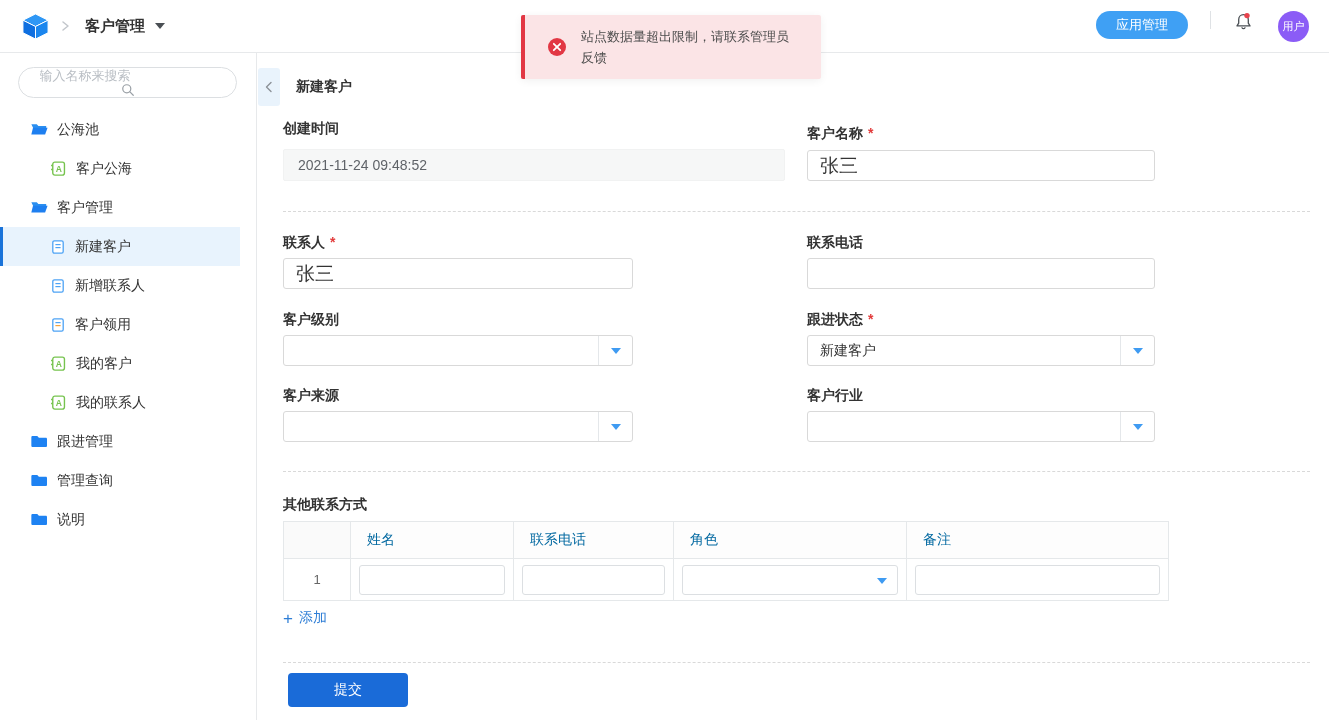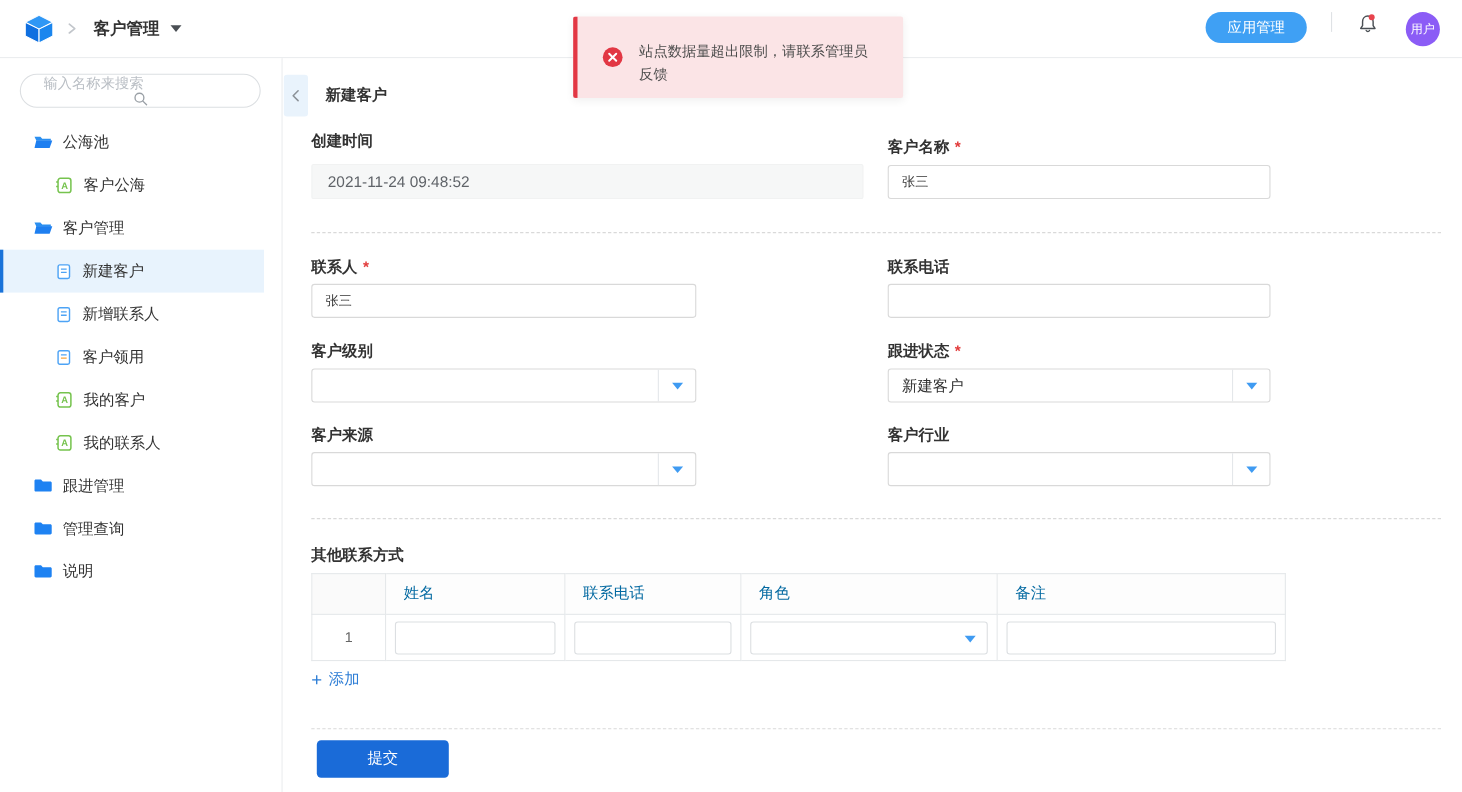--- a/index.html
+++ b/index.html
@@ -22,21 +22,21 @@
   .bell-wrap { margin-right:24px; display:flex; }
   .avatar { width:31px; height:31px; border-radius:50%; background:#8b5cf6; color:#fff;
     font-size:11px; display:flex; align-items:center; justify-content:center; }
 
   
   .toast { position:absolute; left:521px; top:15px; width:300px; min-height:63px; z-index:50;
     background:#fbe4e6; border-radius:2px; display:flex; align-items:center; overflow:hidden;
     box-shadow:0 2px 8px rgba(0,0,0,.06); }
   .toast-bar { position:absolute; left:0; top:0; bottom:0; width:4px; background:#e23744; }
   .toast-icon { margin:0 14px 0 26px; flex:0 0 auto; display:flex; }
-  .toast-text { font-size:13px; color:#4d4d4d; line-height:21px; padding:11px 26px 11px 0; width:244px;margin-top:10px; }
+  .toast-text { font-size:13px; color:#4d4d4d; line-height:21px; padding:11px 26px 11px 0; width:244px; }
 
   
   .body-row { display:flex; height:667px; }
   .sidebar { width:257px; border-right:1px solid #e7e9eb; position:relative; background:#fff; }
   .main { flex:1; position:relative; background:#fff; }
 
   
   .search-box { position:absolute; top:14px; left:18px; width:219px; height:31px;
     border:1px solid #dcdfe2; border-radius:16px; display:flex; align-items:center; padding:0 12px;flex-direction:column; }
   .search-box input { border:none; outline:none; flex:1; font-size:13px; color:#333;
@@ -52,21 +52,21 @@
 
   
   .page-head { position:absolute; top:15px; left:1px; height:38px; display:flex; align-items:center; }
   .back-btn { width:22px; height:38px; background:#e9f3fc; border-radius:3px; border:none;
     display:flex; align-items:center; justify-content:center; cursor:pointer; }
   .page-title { margin-left:16px; font-size:14px; font-weight:700; color:#333; }
 
   .flabel { position:absolute; font-size:14px; font-weight:700; color:#333; height:19px; }
   .req { color:#e23b3b; margin-left:5px; font-weight:700; }
   .tinput { position:absolute; height:31px; border:1px solid #d9d9d9; border-radius:3px;
-    font-size:12px; color:#333; padding:0 12px; font-family:inherit; outline:none; background:#fff; }
+    font-size:19px; color:#333; padding:0 12px; font-family:inherit; outline:none; background:#fff; }
   .ro-field { position:absolute; height:32px; background:#f6f7f7; border:1px solid #f1f2f2;
     border-radius:2px; font-size:14px; color:#5f6368; display:flex; align-items:center; padding:0 14px; }
   .selbox { position:absolute; height:31px; border:1px solid #d9d9d9; border-radius:3px;
     background:#fff; display:flex; align-items:center; cursor:pointer; }
   .selbox .sel-value { flex:1; font-size:14px; color:#333; padding:0 12px; }
   .sel-caret-seg { width:34px; align-self:stretch; border-left:1px solid #e4e7ea;
     display:flex; align-items:center; justify-content:center; }
   .caret-down { width:0; height:0; border-left:5px solid transparent; border-right:5px solid transparent;
     border-top:6px solid #3f9bf2; }
   .dashed { position:absolute; left:26px; right:19px; border-top:1px dashed #d9d9d9; height:0; }

